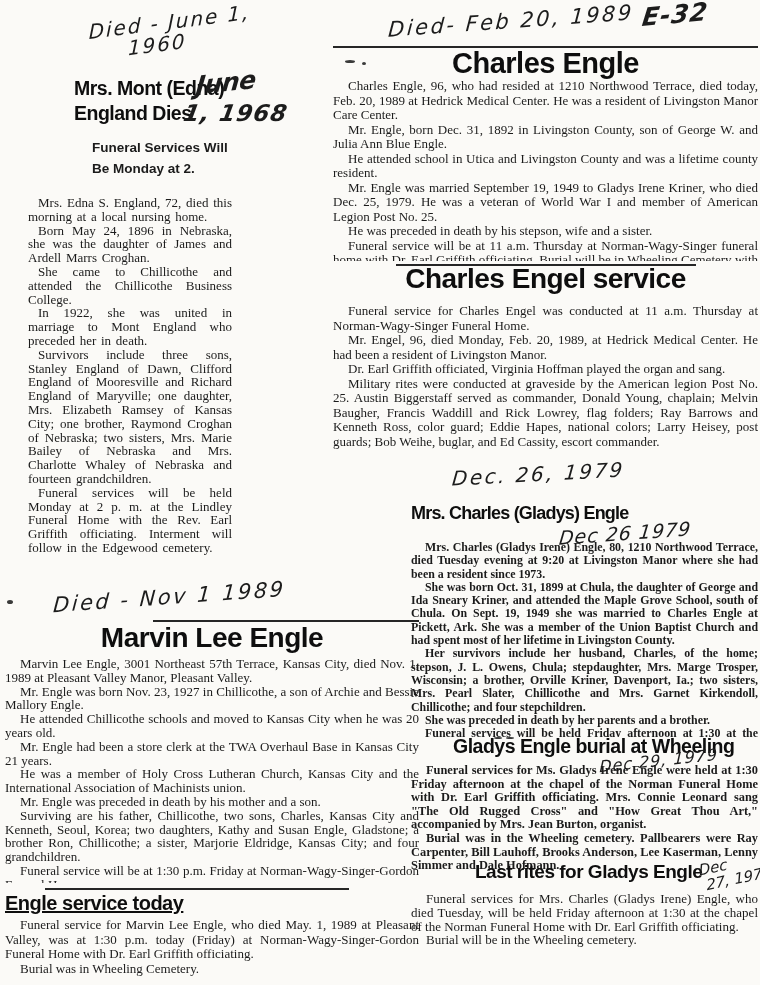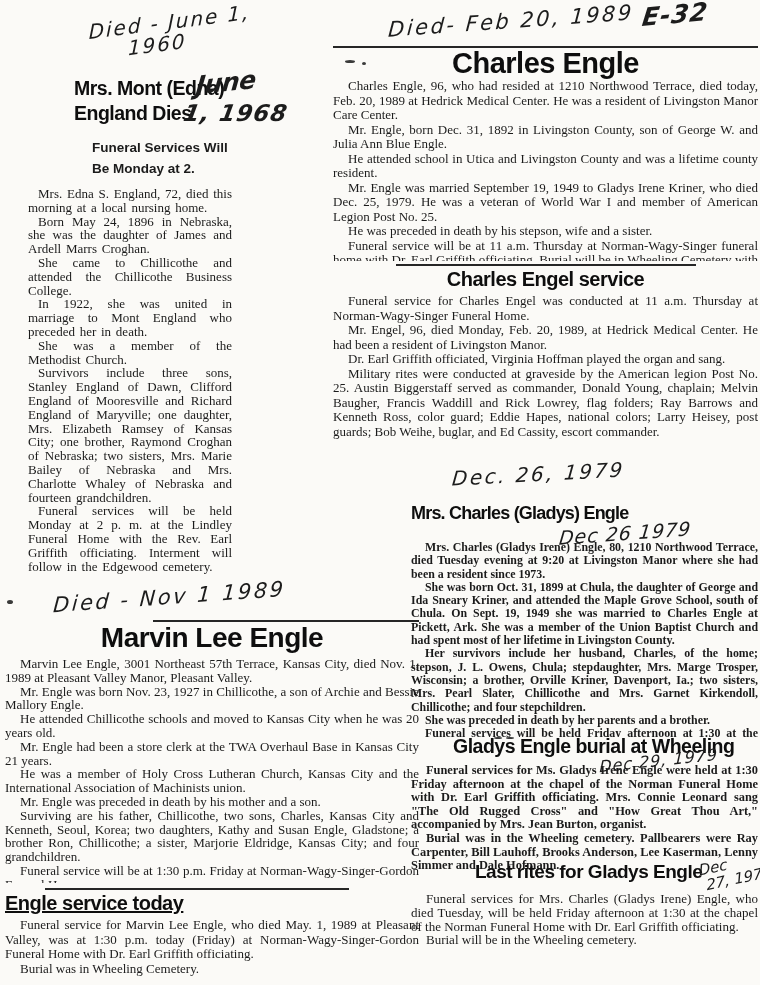--- a/index.html
+++ b/index.html
@@ -26,38 +26,38 @@
   #hw-top-left{left:88px;top:12px;font-size:20px;transform:rotate(-7deg) skewX(-8deg);letter-spacing:2px;}
   #hw-top-left .l2{margin-left:40px;}
 
   
   #clip-edna{left:28px;top:76px;width:204px;height:494px;}
   .edna-hlrow{position:relative;padding-left:46px;font-size:19.5px;line-height:25px;white-space:nowrap;}
   .edna-hw1{position:absolute;left:168px;top:-6px;font-size:25px;font-weight:700;transform:rotate(-6deg) skewX(-12deg);}
   .edna-hw2{position:absolute;left:156px;top:0px;font-size:23px;transform:skewX(-10deg);letter-spacing:1px;}
   .edna-subhead{margin-top:11px;padding-left:64px;font-size:13.5px;line-height:21px;
     font-family:"Liberation Sans", sans-serif;font-weight:700;white-space:nowrap;}
-  .edna-body{margin-top:8px;font-size:13px;line-height:13.8px;word-spacing:1.5px;height:400px;}
+  .edna-body{margin-top:17px;font-size:13px;line-height:13.8px;word-spacing:1.5px;height:400px;}
   .edna-body p{text-indent:10px;}
 
   
   #hw-feb{left:388px;top:10px;font-size:21px;transform:rotate(-4deg) skewX(-8deg);letter-spacing:2.5px;}
   #hw-e32{left:642px;top:2px;font-size:25px;font-weight:700;transform:rotate(-5deg) skewX(-12deg);letter-spacing:1px;}
 
   
   #clip-charles{left:333px;top:46px;width:425px;}
   .charles-headline{text-align:center;font-size:29px;line-height:31px;margin-top:2px;}
   .wide-body{font-size:13px;line-height:14.5px;}
   #clip-charles .wide-body{height:182px;}
 
   
   #clip-engelsvc{left:333px;top:264px;width:425px;}
   .engelsvc-rule{width:300px;margin:0 auto 1px auto;}
-  .engelsvc-headline{text-align:center;font-size:20px;line-height:24px;}
-  #clip-engelsvc .wide-body{height:172px;margin-top:3px;}
+  .engelsvc-headline{text-align:center;font-size:28px;line-height:24px;}
+  #clip-engelsvc .wide-body{height:172px;margin-top:13px;}
 
   
   #hw-dec26{left:452px;top:464px;font-size:20px;transform:rotate(-3deg) skewX(-8deg);letter-spacing:2.5px;}
 
   
   #clip-gladys{left:411px;top:498px;width:347px;}
   .gladys-headline{font-size:18px;line-height:30px;white-space:nowrap;letter-spacing:-0.8px;}
   .gladys-hw{position:absolute;left:148px;top:26px;font-size:19px;transform:rotate(-4deg) skewX(-10deg);letter-spacing:1px;}
   .gladys-body{margin-top:13px;font-size:11.9px;line-height:13.3px;font-weight:700;height:196px;}
   .gladys-body p{text-indent:14px;}
@@ -112,21 +112,20 @@
     </div>
     <div class="edna-subhead">
       <div>Funeral Services Will</div>
       <div>Be Monday at 2.</div>
     </div>
     <div class="np edna-body">
       <p>Mrs. Edna S. England, 72, died this morning at a local nursing home.</p>
       <p>Born May 24, 1896 in Nebraska, she was the daughter of James and Ardell Marrs Croghan.</p>
       <p>She came to Chillicothe and attended the Chillicothe Business College.</p>
       <p>In 1922, she was united in marriage to Mont England who preceded her in death.</p>
-      <p>She was a member of the Methodist Church.</p>
       <p>Survivors include three sons, Stanley England of Dawn, Clifford England of Mooresville and Richard England of Maryville; one daughter, Mrs. Elizabeth Ramsey of Kansas City; one brother, Raymond Croghan of Nebraska; two sisters, Mrs. Marie Bailey of Nebraska and Mrs. Charlotte Whaley of Nebraska and fourteen grandchildren.</p>
       <p>Funeral services will be held Monday at 2 p. m. at the Lindley Funeral Home with the Rev. Earl Griffith officiating. Interment will follow in the Edgewood cemetery.</p>
     </div>
   </section>
 
   <section class="abs" id="clip-charles">
     <div class="rule"></div>
     <h1 class="hl charles-headline" style="margin:0;">Charles Engle</h1>
     <div class="np wide-body">
       <p>Charles Engle, 96, who had resided at 1210 Northwood Terrace, died today, Feb. 20, 1989 at Hedrick Medical Center. He was a resident of Livingston Manor Care Center.</p>

